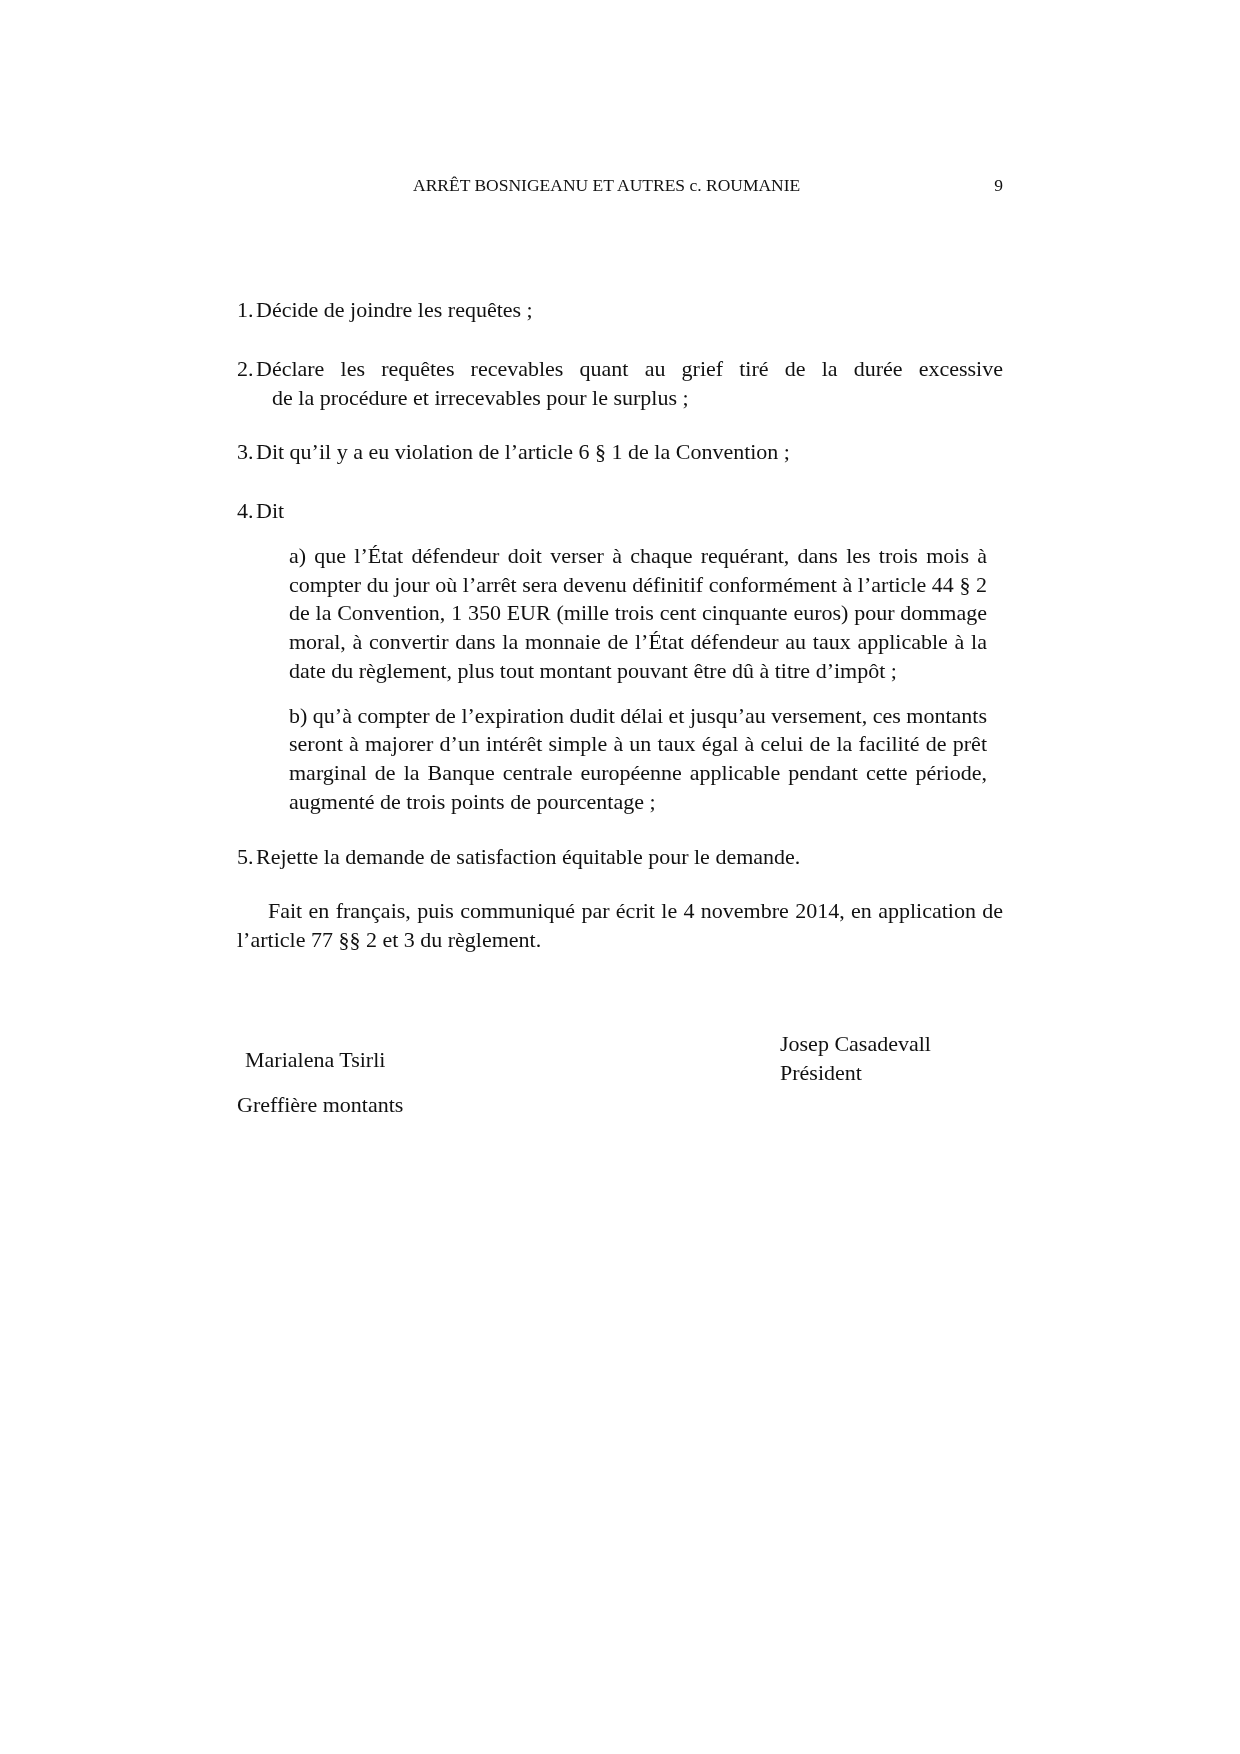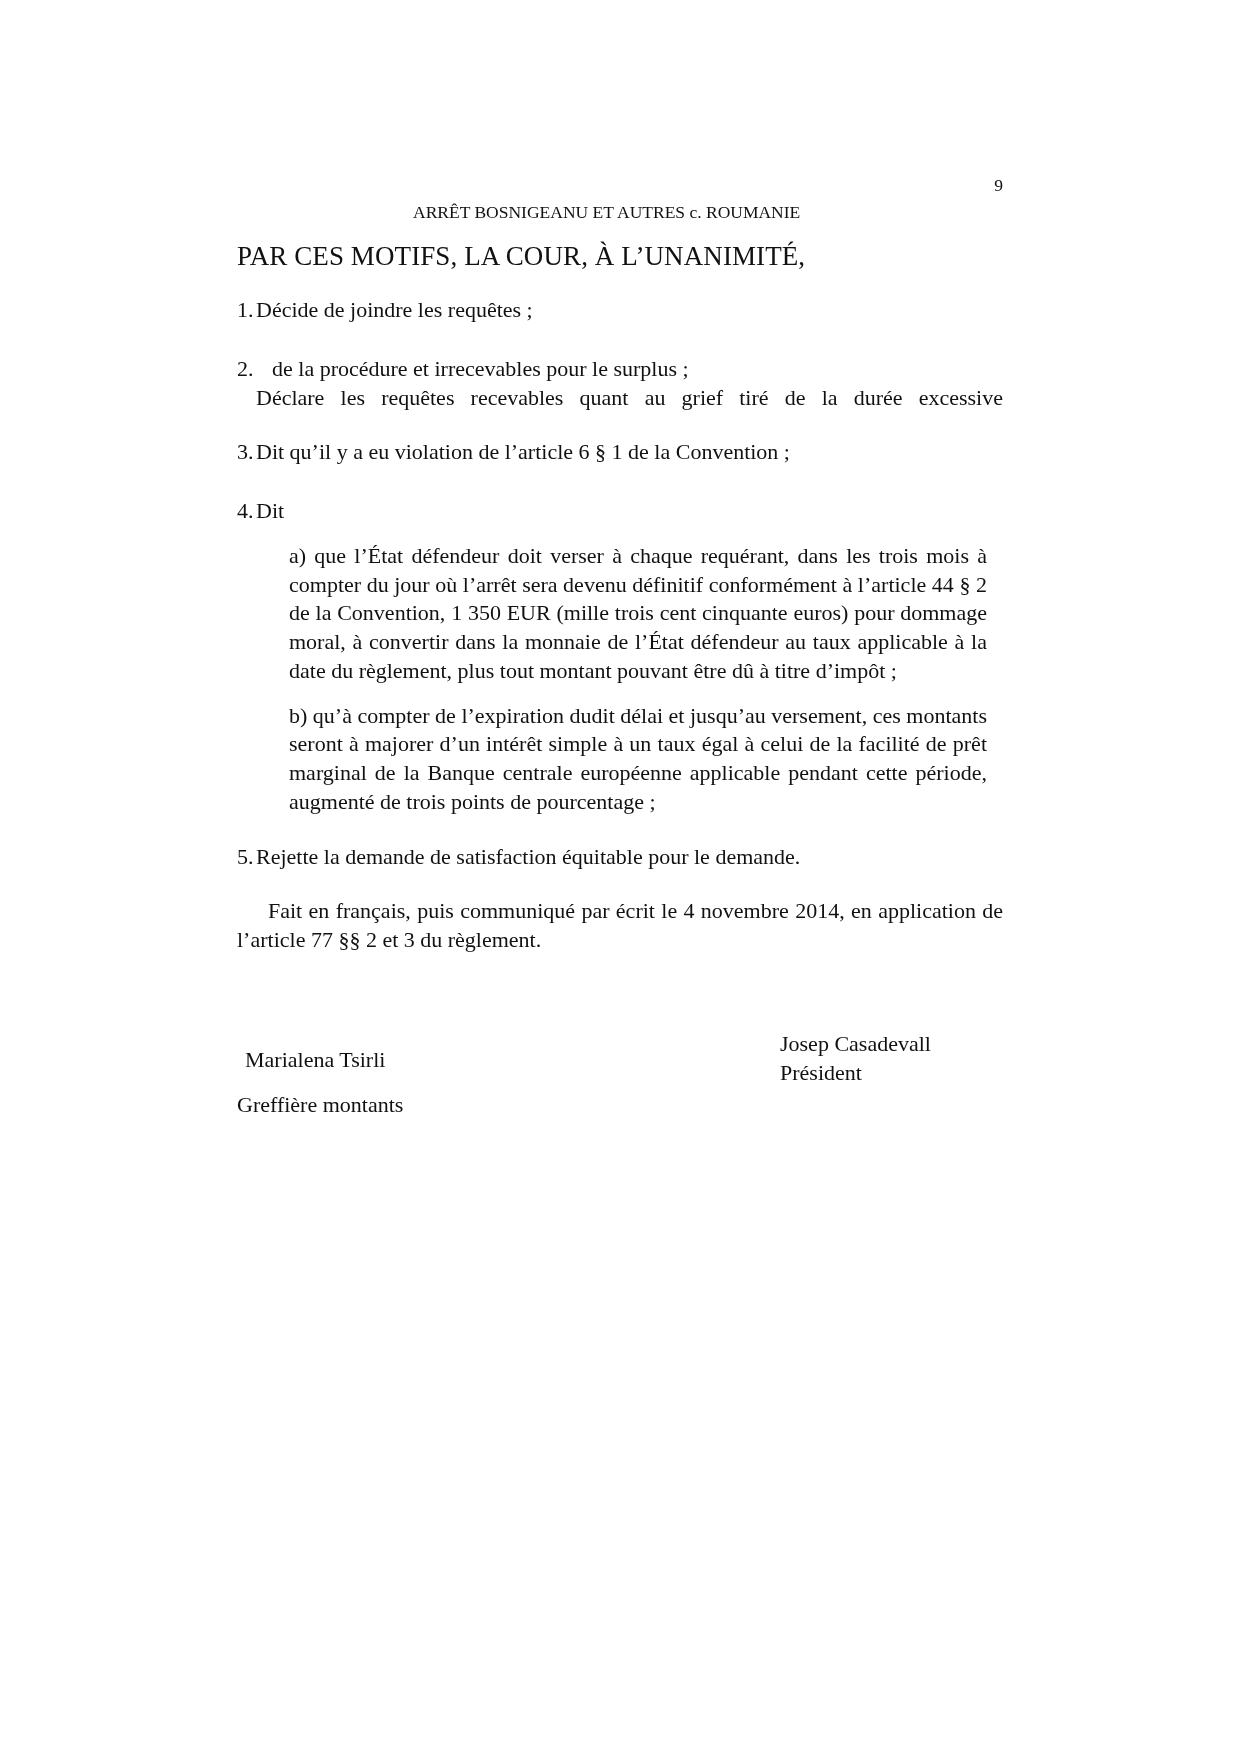--- a/index.html
+++ b/index.html
@@ -1,21 +1,21 @@
 <!DOCTYPE html>
 <html><head>
 <meta charset="utf-8">
 <style>
   html, body { margin: 0; padding: 0; background: #ffffff; }
   body { width: 1240px; height: 1754px; position: relative; overflow: hidden; color: #111111;
          font-family: "Liberation Serif", "DejaVu Serif", serif; }
   .page { position: absolute; left: 0; top: 0; width: 1240px; height: 1754px; background: #ffffff; }
   .abs { position: absolute; white-space: nowrap; }
   .running-head { left: 237px; width: 766px; top: 174px; font-size: 17.5px; line-height: 22px; }
-  .running-head .title { position: absolute; left: 176px; top: 0; margin-top: 27px; }
+  .running-head .title { position: absolute; left: 176px; top: 0; }
   .running-head .num { position: absolute; right: 0; top: 0; }
   .heading { left: 237px; top: 240px; font-size: 27px; line-height: 32px; letter-spacing: 0.1px; }
   .body { font-size: 22px; line-height: 28.7px; }
   .item { position: absolute; left: 237px; width: 766px; }
   .item .n { position: absolute; left: 0; top: 0; }
   .item .t { display: block; margin-left: 19px; text-align: justify; text-align-last: left; white-space: normal; }
   .item .t.cont { margin-left: 35px; }
   .sub { position: absolute; left: 273px; width: 730px; white-space: normal; }
   .sub p { margin: 16px; text-align: justify; text-align-last: left; }
   .para { position: absolute; left: 237px; width: 766px; white-space: normal; }
@@ -29,31 +29,30 @@
 </head>
 <body>
 
 <div class="page">
 
   <div class="abs running-head">
     <span class="title">ARRÊT BOSNIGEANU ET AUTRES c. ROUMANIE</span>
     <span class="num">9</span>
   </div>
 
-  <div class="abs heading">PAR CES MOTIFS, LA COUR, À L’UNANIMITÉ,</div>
 
   <div class="item body" style="top:296px;">
     <span class="n">1.</span>
     <span class="t">Décide de joindre les requêtes ;</span>
   </div>
 
   <div class="item body" style="top:355px;">
     <span class="n">2.</span>
+    <span class="t" style="text-align-last: justify;">Déclare les requêtes recevables quant au grief tiré de la durée excessive</span>
     <span class="t cont">de la procédure et irrecevables pour le surplus ;</span>
-    <span class="t" style="text-align-last: justify;">Déclare les requêtes recevables quant au grief tiré de la durée excessive</span>
   </div>
 
   <div class="item body" style="top:438px;">
     <span class="n">3.</span>
     <span class="t">Dit qu’il y a eu violation de l’article 6 § 1 de la Convention ;</span>
   </div>
 
   <div class="item body" style="top:497px;">
     <span class="n">4.</span>
     <span class="t">Dit</span>

